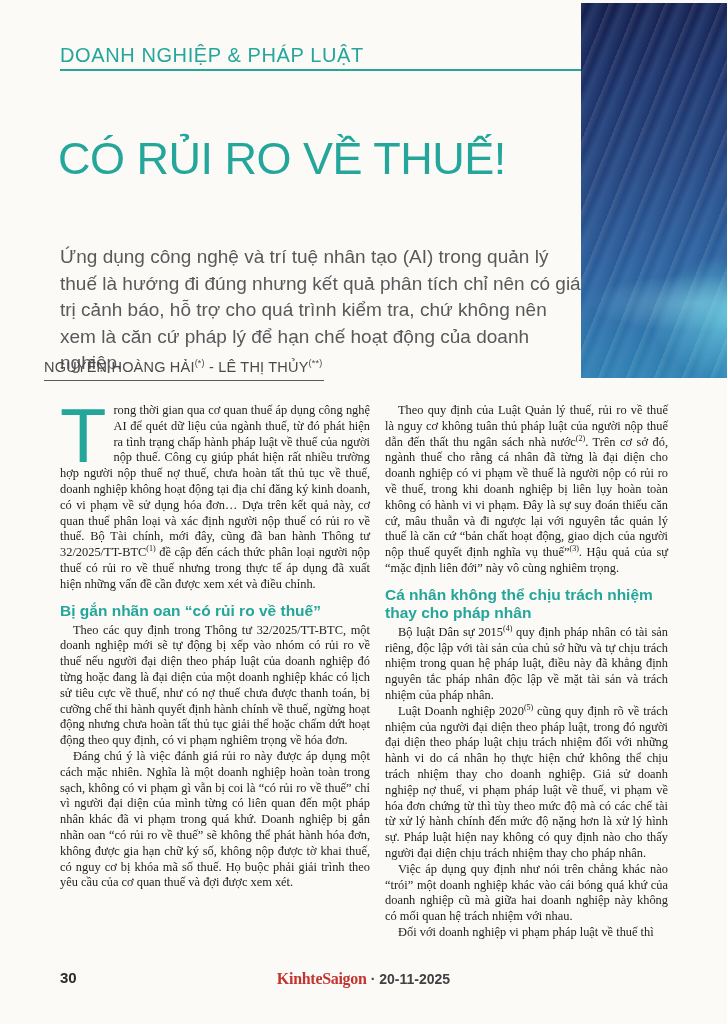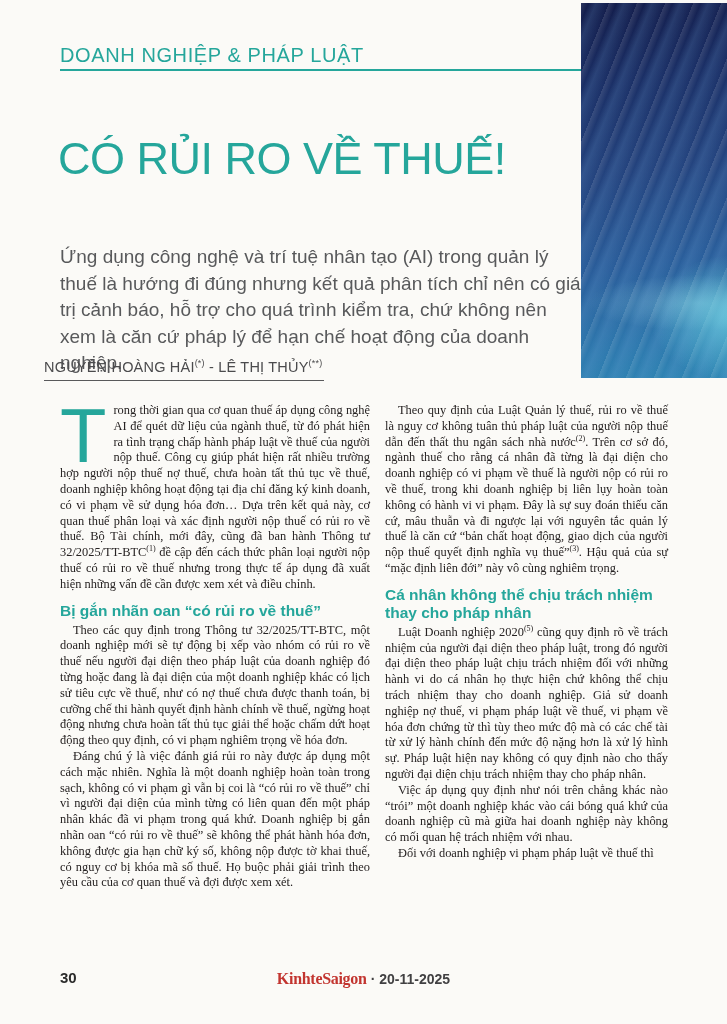--- a/index.html
+++ b/index.html
@@ -132,20 +132,21 @@
   <div class="columns">
     <div class="col col-left">
       <p class="para"><span class="dropcap">T</span><span>rong thời gian qua cơ quan thuế áp dụng công nghệ AI để quét dữ liệu của ngành thuế, từ đó phát hiện ra tình trạng chấp hành pháp luật về thuế của người nộp thuế. Công cụ giúp phát hiện rất nhiều trường hợp người nộp thuế nợ thuế, chưa hoàn tất thủ tục về thuế, doanh nghiệp không hoạt động tại địa chỉ đăng ký kinh doanh, có vi phạm về sử dụng hóa đơn… Dựa trên kết quả này, cơ quan thuế phân loại và xác định người nộp thuế có rủi ro về thuế. Bộ Tài chính, mới đây, cũng đã ban hành Thông tư 32/2025/TT-BTC<sup>(1)</sup> đề cập đến cách thức phân loại người nộp thuế có rủi ro về thuế nhưng trong thực tế áp dụng đã xuất hiện những vấn đề cần được xem xét và điều chỉnh.</span></p>
       <h3 class="subhead">Bị gắn nhãn oan “có rủi ro về thuế”</h3>
       <p class="para indent">Theo các quy định trong Thông tư 32/2025/TT-BTC, một doanh nghiệp mới sẽ tự động bị xếp vào nhóm có rủi ro về thuế nếu người đại diện theo pháp luật của doanh nghiệp đó từng hoặc đang là đại diện của một doanh nghiệp khác có lịch sử tiêu cực về thuế, như có nợ thuế chưa được thanh toán, bị cưỡng chế thi hành quyết định hành chính về thuế, ngừng hoạt động nhưng chưa hoàn tất thủ tục giải thể hoặc chấm dứt hoạt động theo quy định, có vi phạm nghiêm trọng về hóa đơn.</p>
       <p class="para indent">Đáng chú ý là việc đánh giá rủi ro này được áp dụng một cách mặc nhiên. Nghĩa là một doanh nghiệp hoàn toàn trong sạch, không có vi phạm gì vẫn bị coi là “có rủi ro về thuế” chỉ vì người đại diện của mình từng có liên quan đến một pháp nhân khác đã vi phạm trong quá khứ. Doanh nghiệp bị gắn nhãn oan “có rủi ro về thuế” sẽ không thể phát hành hóa đơn, không được gia hạn chữ ký số, không nộp được tờ khai thuế, có nguy cơ bị khóa mã số thuế. Họ buộc phải giải trình theo yêu cầu của cơ quan thuế và đợi được xem xét.</p>
     </div>
     <div class="col col-right">
       <p class="para indent">Theo quy định của Luật Quản lý thuế, rủi ro về thuế là nguy cơ không tuân thủ pháp luật của người nộp thuế dẫn đến thất thu ngân sách nhà nước<sup>(2)</sup>. Trên cơ sở đó, ngành thuế cho rằng cá nhân đã từng là đại diện cho doanh nghiệp có vi phạm về thuế là người nộp có rủi ro về thuế, trong khi doanh nghiệp bị liên lụy hoàn toàn không có hành vi vi phạm. Đây là sự suy đoán thiếu căn cứ, mâu thuẫn và đi ngược lại với nguyên tắc quản lý thuế là căn cứ “bản chất hoạt động, giao dịch của người nộp thuế quyết định nghĩa vụ thuế”<sup>(3)</sup>. Hậu quả của sự “mặc định liên đới” này vô cùng nghiêm trọng.</p>
       <h3 class="subhead">Cá nhân không thể chịu trách nhiệm thay cho pháp nhân</h3>
+      <p class="para indent">Bộ luật Dân sự 2015<sup>(4)</sup> quy định pháp nhân có tài sản riêng, độc lập với tài sản của chủ sở hữu và tự chịu trách nhiệm trong quan hệ pháp luật, điều này đã khẳng định nguyên tắc pháp nhân độc lập về mặt tài sản và trách nhiệm của pháp nhân.</p>
       <p class="para indent">Luật Doanh nghiệp 2020<sup>(5)</sup> cũng quy định rõ về trách nhiệm của người đại diện theo pháp luật, trong đó người đại diện theo pháp luật chịu trách nhiệm đối với những hành vi do cá nhân họ thực hiện chứ không thể chịu trách nhiệm thay cho doanh nghiệp. Giả sử doanh nghiệp nợ thuế, vi phạm pháp luật về thuế, vi phạm về hóa đơn chứng từ thì tùy theo mức độ mà có các chế tài từ xử lý hành chính đến mức độ nặng hơn là xử lý hình sự. Pháp luật hiện nay không có quy định nào cho thấy người đại diện chịu trách nhiệm thay cho pháp nhân.</p>
       <p class="para indent">Việc áp dụng quy định như nói trên chẳng khác nào “trói” một doanh nghiệp khác vào cái bóng quá khứ của doanh nghiệp cũ mà giữa hai doanh nghiệp này không có mối quan hệ trách nhiệm với nhau.</p>
       <p class="para indent">Đối với doanh nghiệp vi phạm pháp luật về thuế thì</p>
     </div>
   </div>
 
   <div class="footer">
     <div class="page-number">30</div>
     <div class="footer-center">
       <span class="logo">KinhteSaigon</span><span class="sep">·</span><span class="date">20-11-2025</span>

